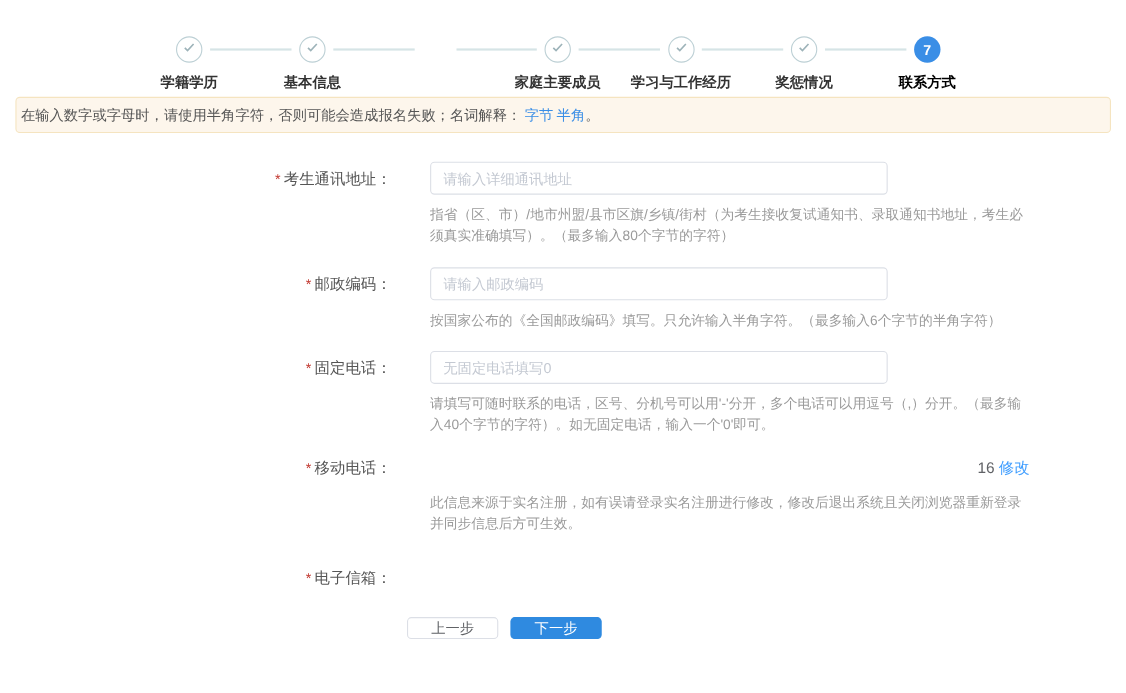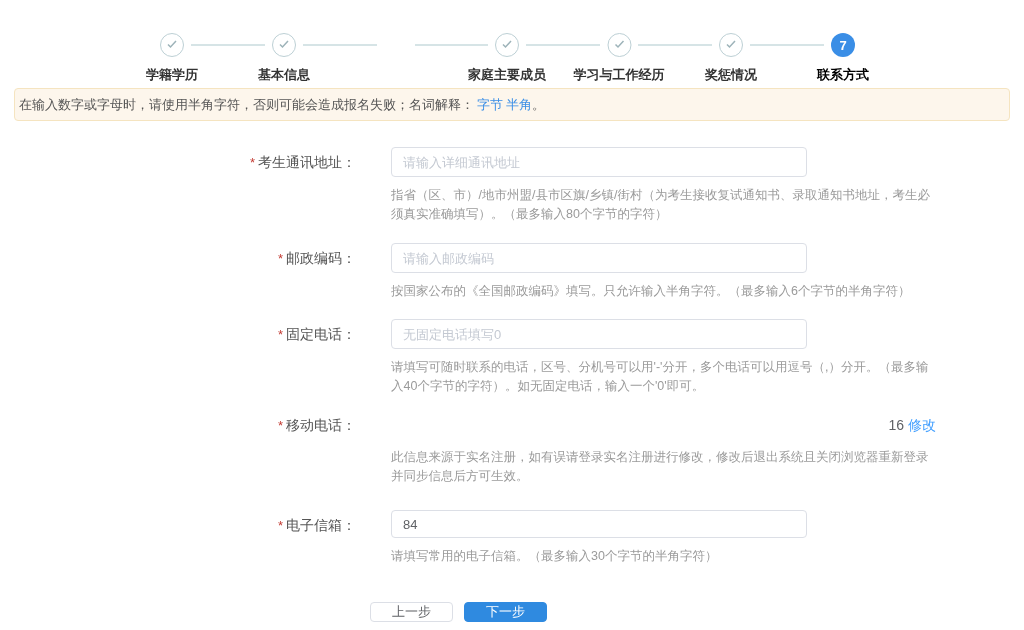--- a/index.html
+++ b/index.html
@@ -31,21 +31,21 @@
   .f-label { width:356px; text-align:right; font-size:14px; color:#555;
     line-height:30px; white-space:nowrap; }
   .req { color:#c33b33; margin-right:3px; font-size:13px; }
   .f-content { margin-left:7px; width:545px; }
   .f-input { width:416px; height:30px; border:1px solid #dcdfe6; border-radius:4px;
     padding:0 11px; font-size:13px; color:#606266; outline:none; background:#fff;
     font-family:"Liberation Sans","DejaVu Sans",sans-serif; }
   .f-input::placeholder { color:#c4c9d2; }
   .f-help { margin-top:9px; font-size:12.5px; color:#9a9a9a; line-height:19px; width:540px; }
   .mb1 { margin-bottom:19px; } .mb2 { margin-bottom:18px; } .mb3 { margin-bottom:19px; }
-  .mb4 { margin-bottom:24px; } .mb5 { margin-bottom:36px; }
+  .mb4 { margin-bottom:24px; } .mb5 { margin-bottom:20px;align-items:flex-end; }
   .static-line { line-height:20px; font-size:14px;text-align:right; }
   .f-label.slim { line-height:20px; }
   .m-value { display:inline-block; min-width:85px; font-size:14px; color:#606266; }
   .m-link { color:#409eff; font-size:14px; text-decoration:none; cursor:pointer; }
   .f-help.tall { margin-top:13px; }
 
   
   .btn-row { margin-left:370px; margin-top:0; display:flex; }
   .btn { height:20px; padding:0 21px; font-size:13px; border-radius:4px; cursor:pointer;
     font-family:"Liberation Sans","DejaVu Sans",sans-serif; }
@@ -149,24 +149,20 @@
         <div class="static-line">
           <span class="m-value">16</span>
           <a class="m-link">修改</a>
         </div>
         <div class="f-help tall">此信息来源于实名注册，如有误请登录实名注册进行修改，修改后退出系统且关闭浏览器重新登录并同步信息后方可生效。</div>
       </div>
     </div>
 
     <div class="frow mb5">
       <div class="f-label"><span class="req">*</span><span>电子信箱：</span></div>
-      <div class="f-content">
-        <input class="f-input" type="text" style="height: 28px;" value="84">
-        <div class="f-help">请填写常用的电子信箱。（最多输入30个字节的半角字符）</div>
-      </div>
     </div>
 
     <div class="btn-row">
       <button class="btn btn-prev">上一步</button>
       <button class="btn btn-next">下一步</button>
     </div>
 
   </div>
 </div>
 

